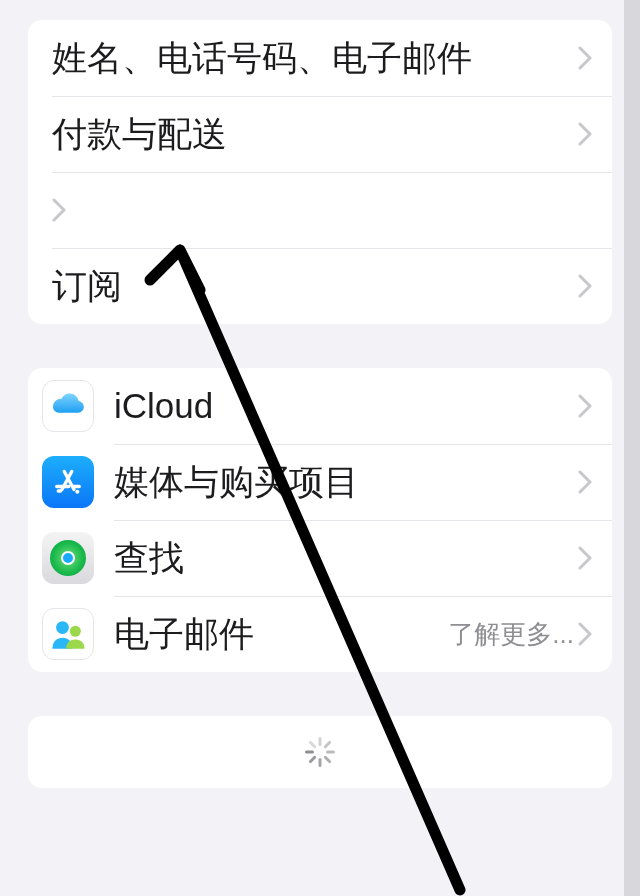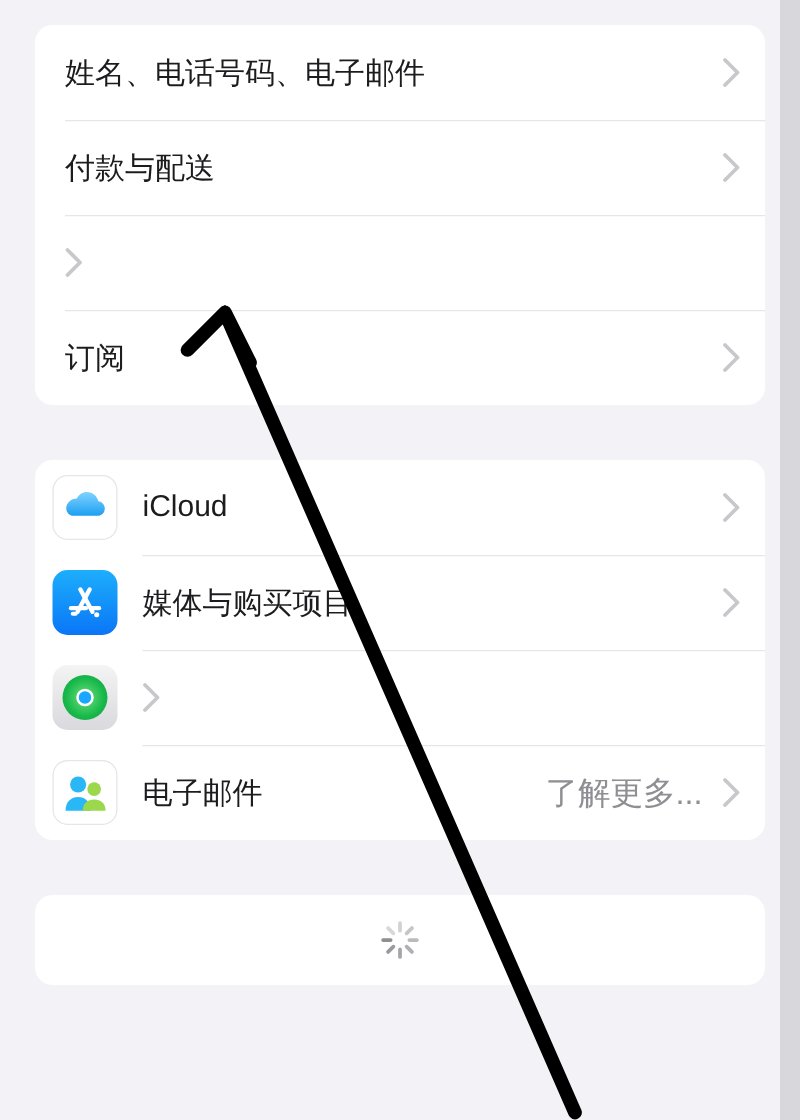--- a/index.html
+++ b/index.html
@@ -71,27 +71,27 @@
       content:""; width:10px; height:10px; border-radius:50%;
       background:#19a8ff; border:2px solid #fff;
     }
     .icon-family {
       background: #fff;
       border: 1px solid #e5e5ea;
     }
     .icon-family svg { width: 44px; height: 44px; }
     .label {
       flex: 1;
-      font-size: 24px;
+      font-size: 35px;
       color: #1c1c1e;
     }
     .detail {
       font-size: 26px;
       color: #8e8e93;
-      margin-right: 16px;
+      margin-right: 4px;
     }
     .chevron {
       color: #c7c7cc;
       flex-shrink: 0;
     }
     .loading-group {
       background: #fff;
       border-radius: 14px;
       height: 72px;
       display: flex;
@@ -192,20 +192,21 @@
       </div>
       <span class="label">媒体与购买项目</span>
       <svg class="chevron" width="14" height="24" viewBox="0 0 14 24">
           <path d="M2 2 L12 12 L2 22" stroke="currentColor" stroke-width="3" fill="none" stroke-linecap="round" stroke-linejoin="round"></path>
         </svg>
     </div>
     <div class="row row-icon">
       <div class="icon icon-findmy">
         <div class="icon-findmy-inner"></div>
       </div>
+      <span class="label">查找</span>
       <svg class="chevron" width="14" height="24" viewBox="0 0 14 24">
           <path d="M2 2 L12 12 L2 22" stroke="currentColor" stroke-width="3" fill="none" stroke-linecap="round" stroke-linejoin="round"></path>
         </svg>
     </div>
     <div class="row row-icon">
       <div class="icon icon-family">
         <svg viewBox="0 0 48 48">
           <circle cx="18" cy="17" r="7" fill="#29B7F5"></circle>
           <path d="M7 40c0-8 5-12 11-12s11 4 11 12z" fill="#29B7F5"></path>
           <circle cx="32" cy="21" r="6" fill="#9BD84B"></circle>

